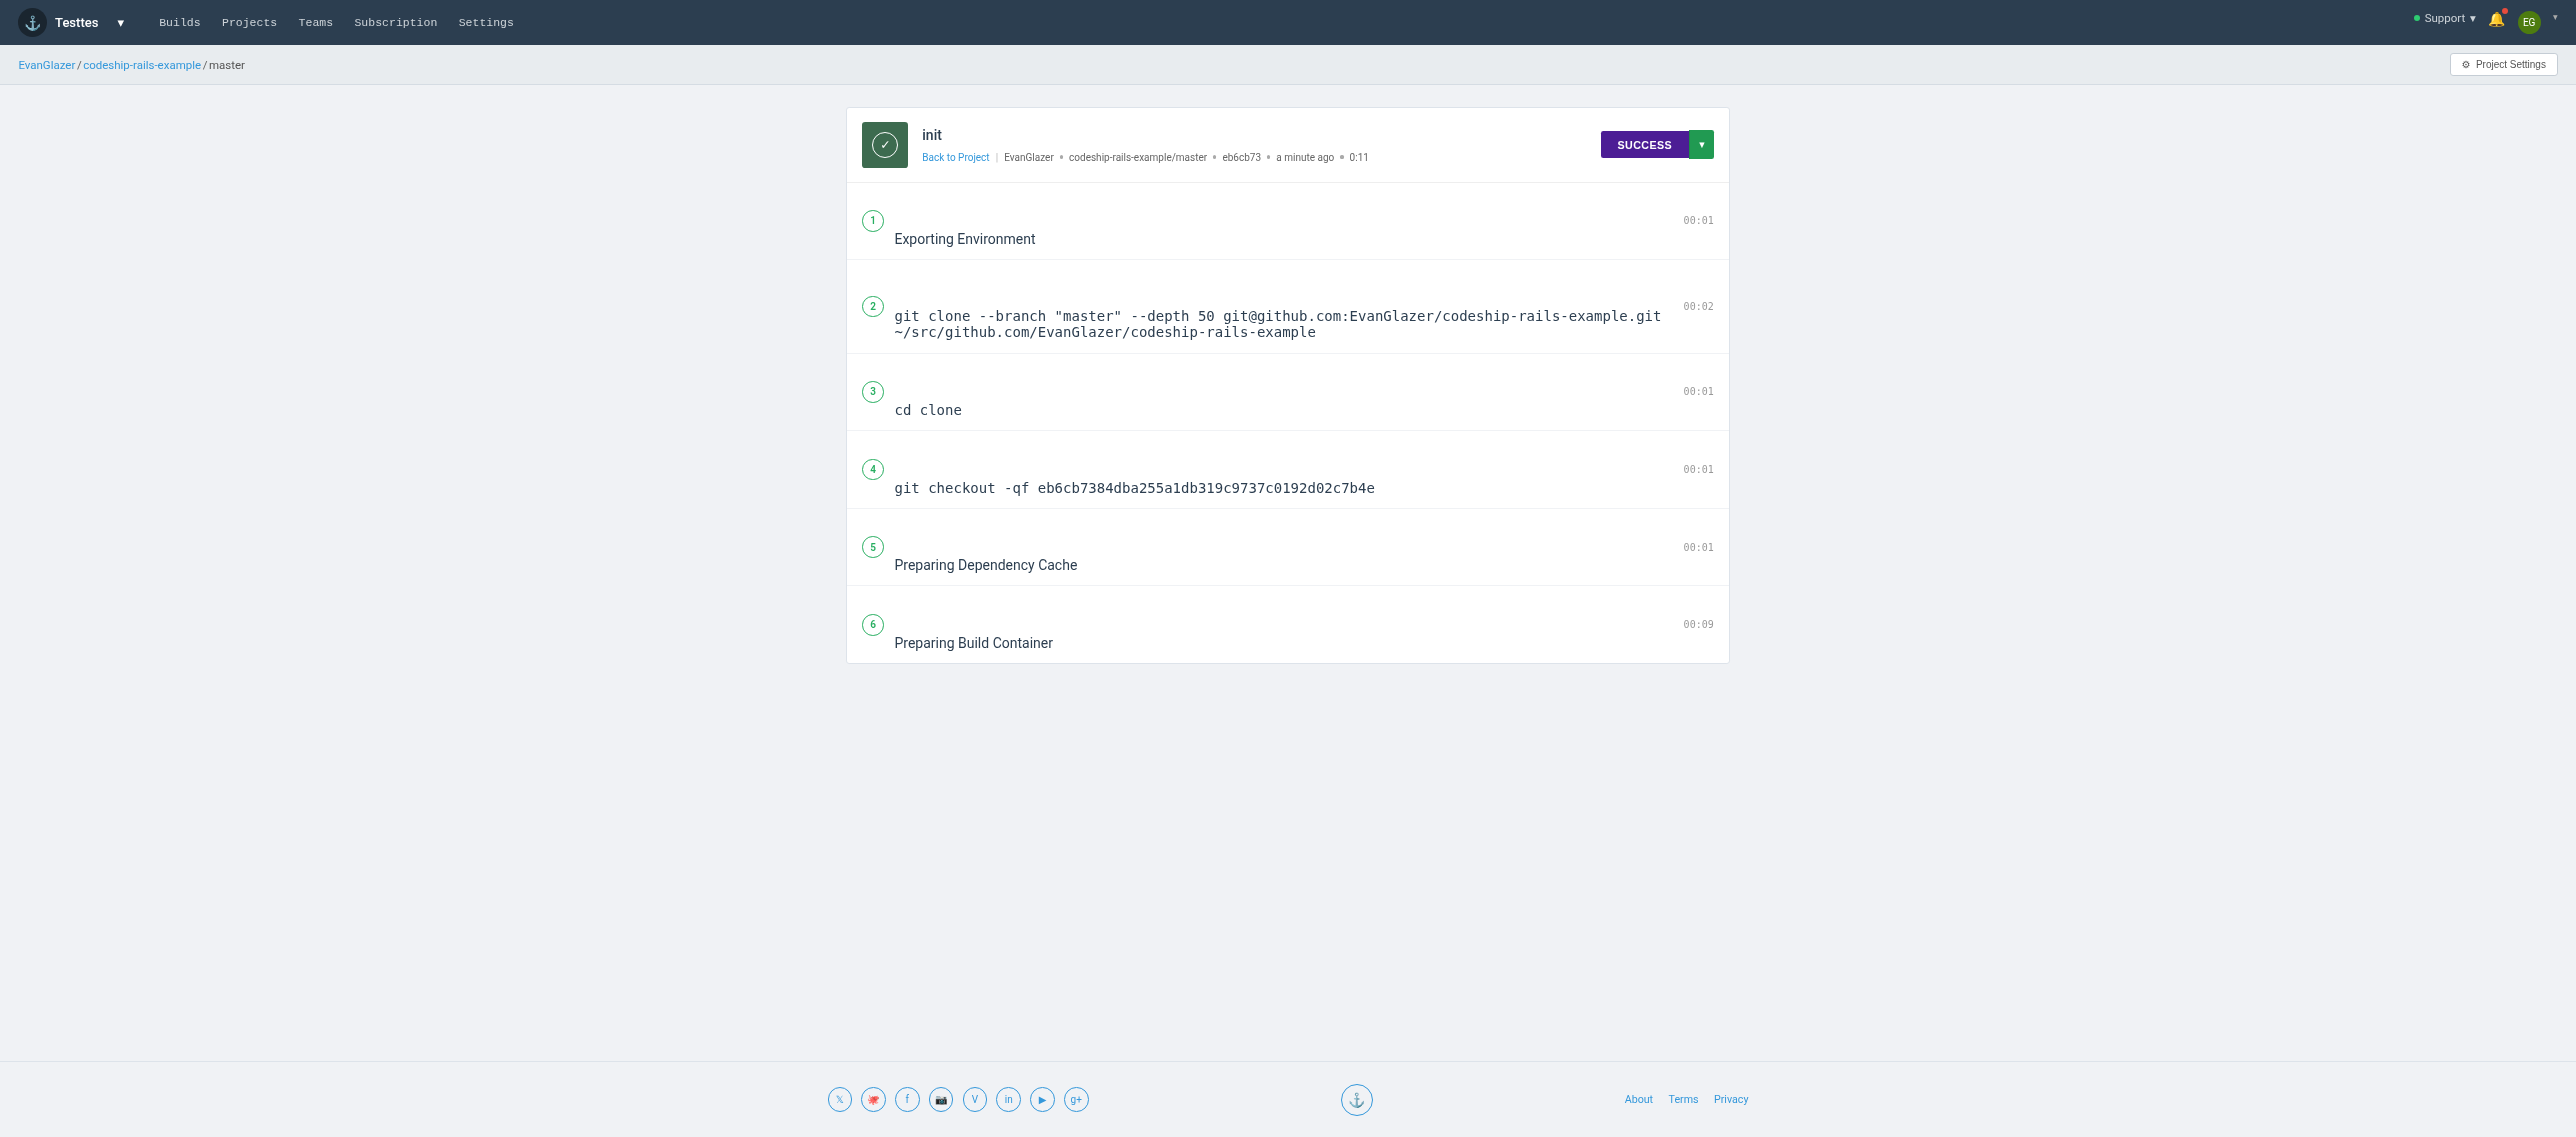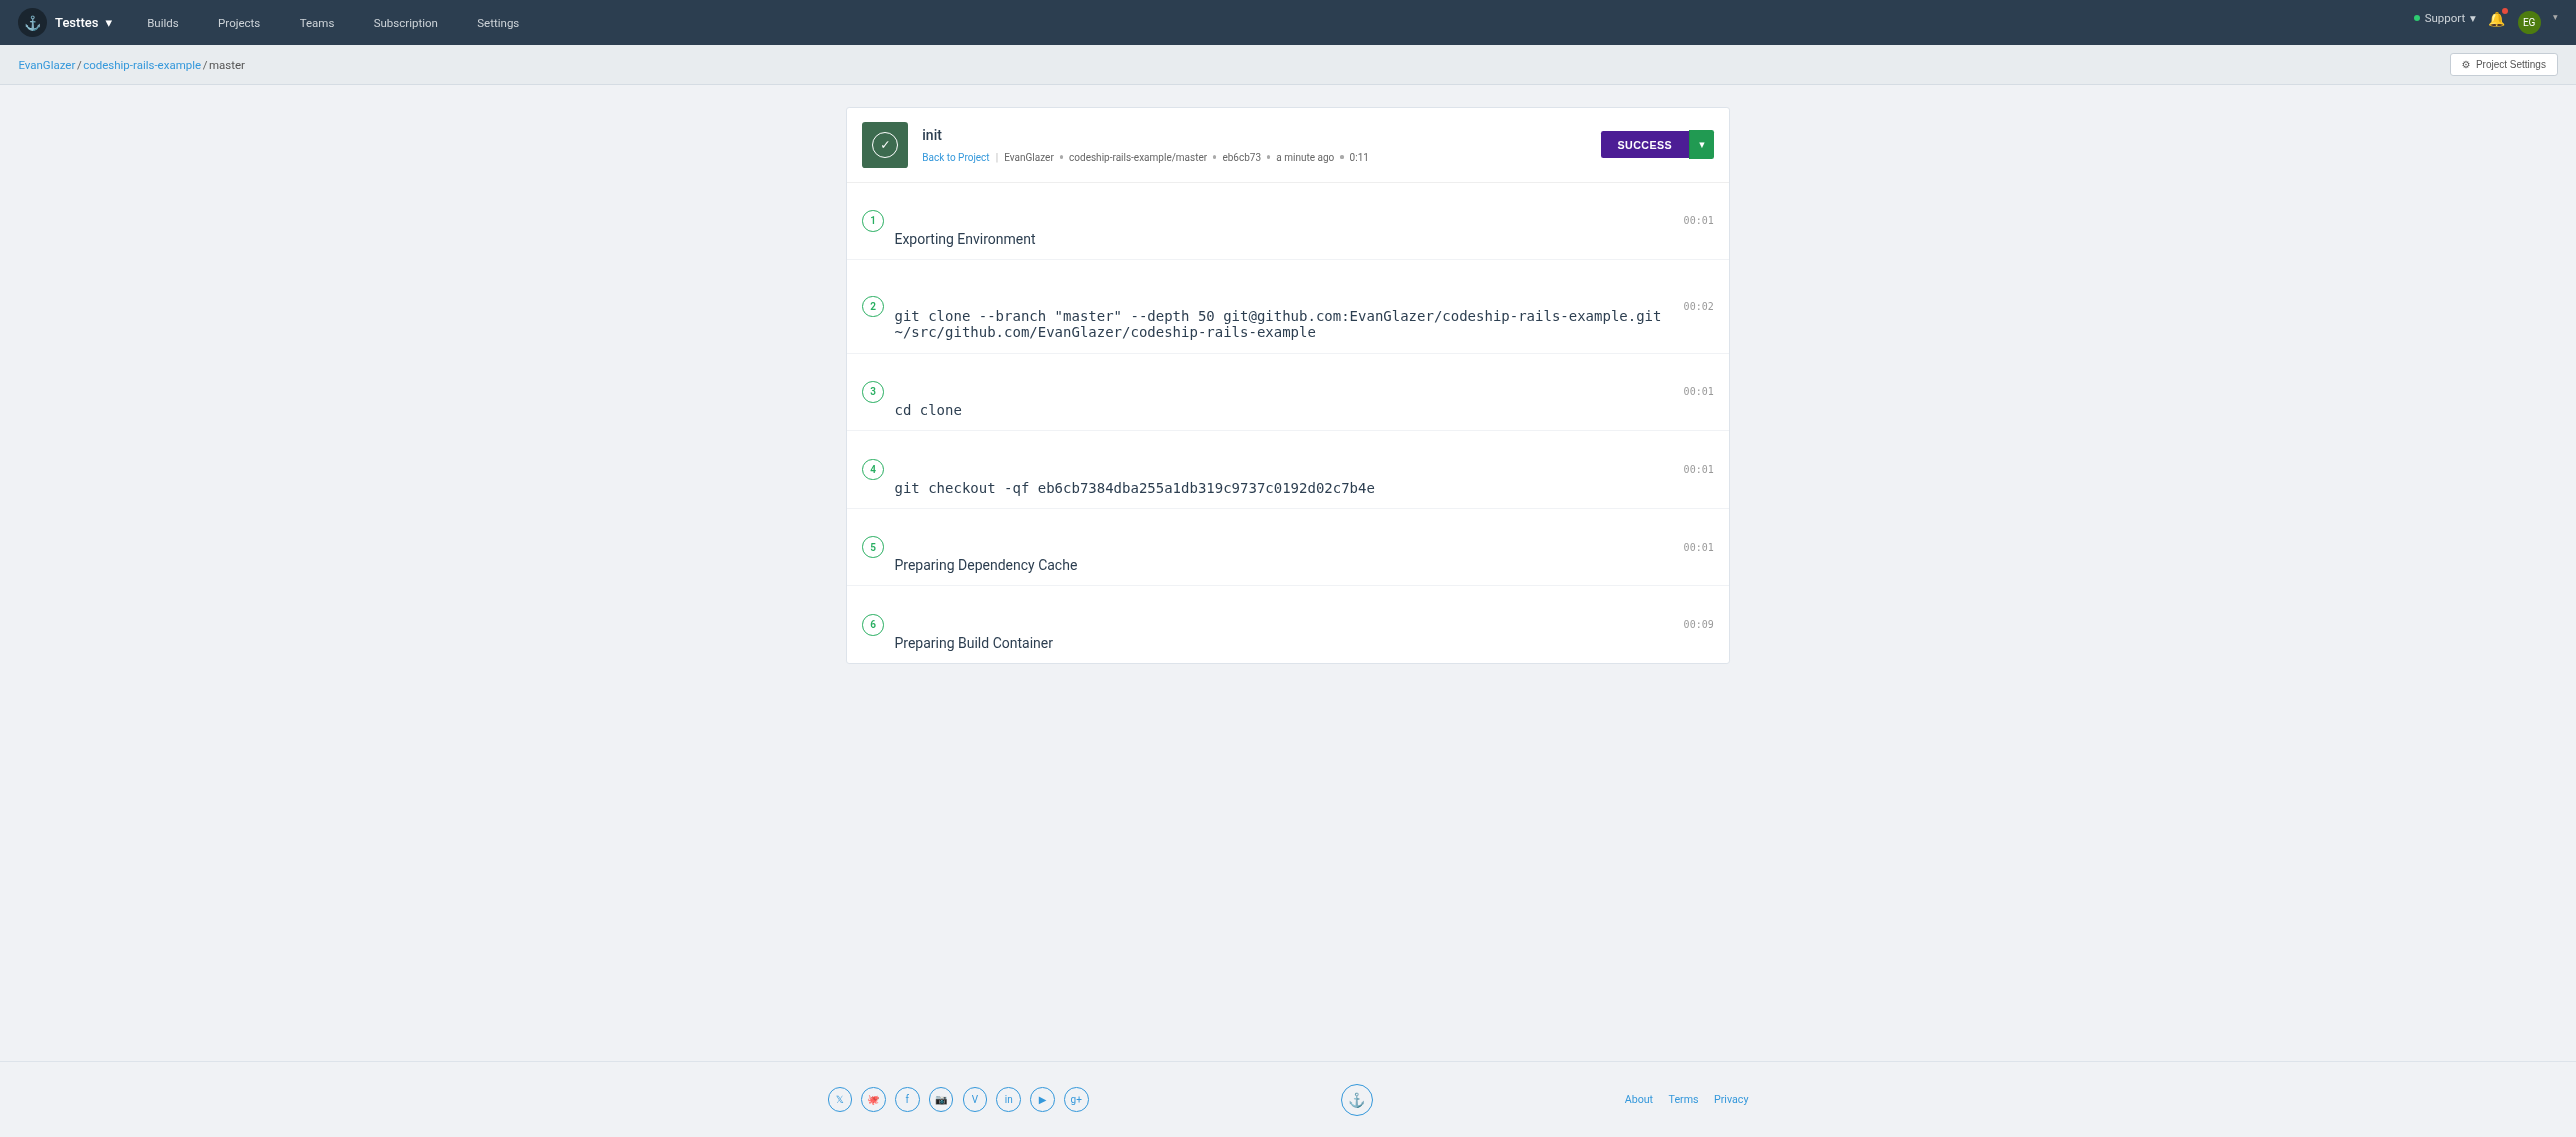--- a/index.html
+++ b/index.html
@@ -30,27 +30,28 @@
       justify-content: center;
       color: white;
       font-size: 14px;
     }
     .brand-name {
       color: white;
       font-size: 13px;
       font-weight: 500;
       display: flex;
       align-items: center;
-      gap: 7px;
+      gap: 19px;
     }
     .nav-links {
       display: flex;
       align-items: flex-start;
-      gap: 18px;
+      gap: 0;
       flex: 1;
+      font-family: Liberation Mono, monospace;
     }
     .nav-link {
       color: #cdd3d8;
       text-decoration: none;
       padding: 4.6px 10.7px;
       border-radius: 3.1px;
       font-size: 11.5px;
       cursor: pointer;
     }
     .nav-right {

